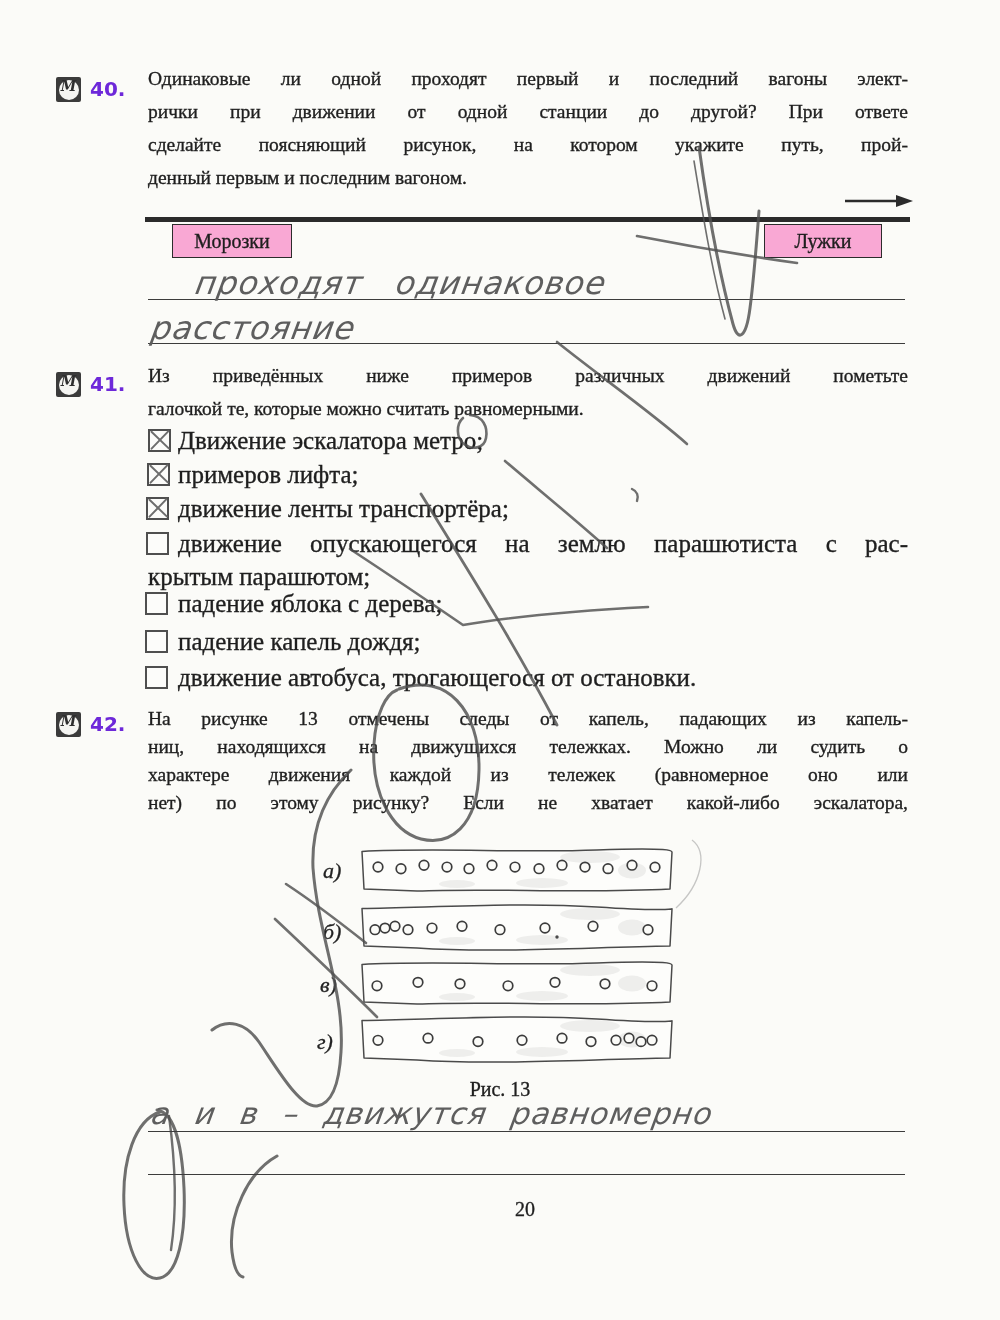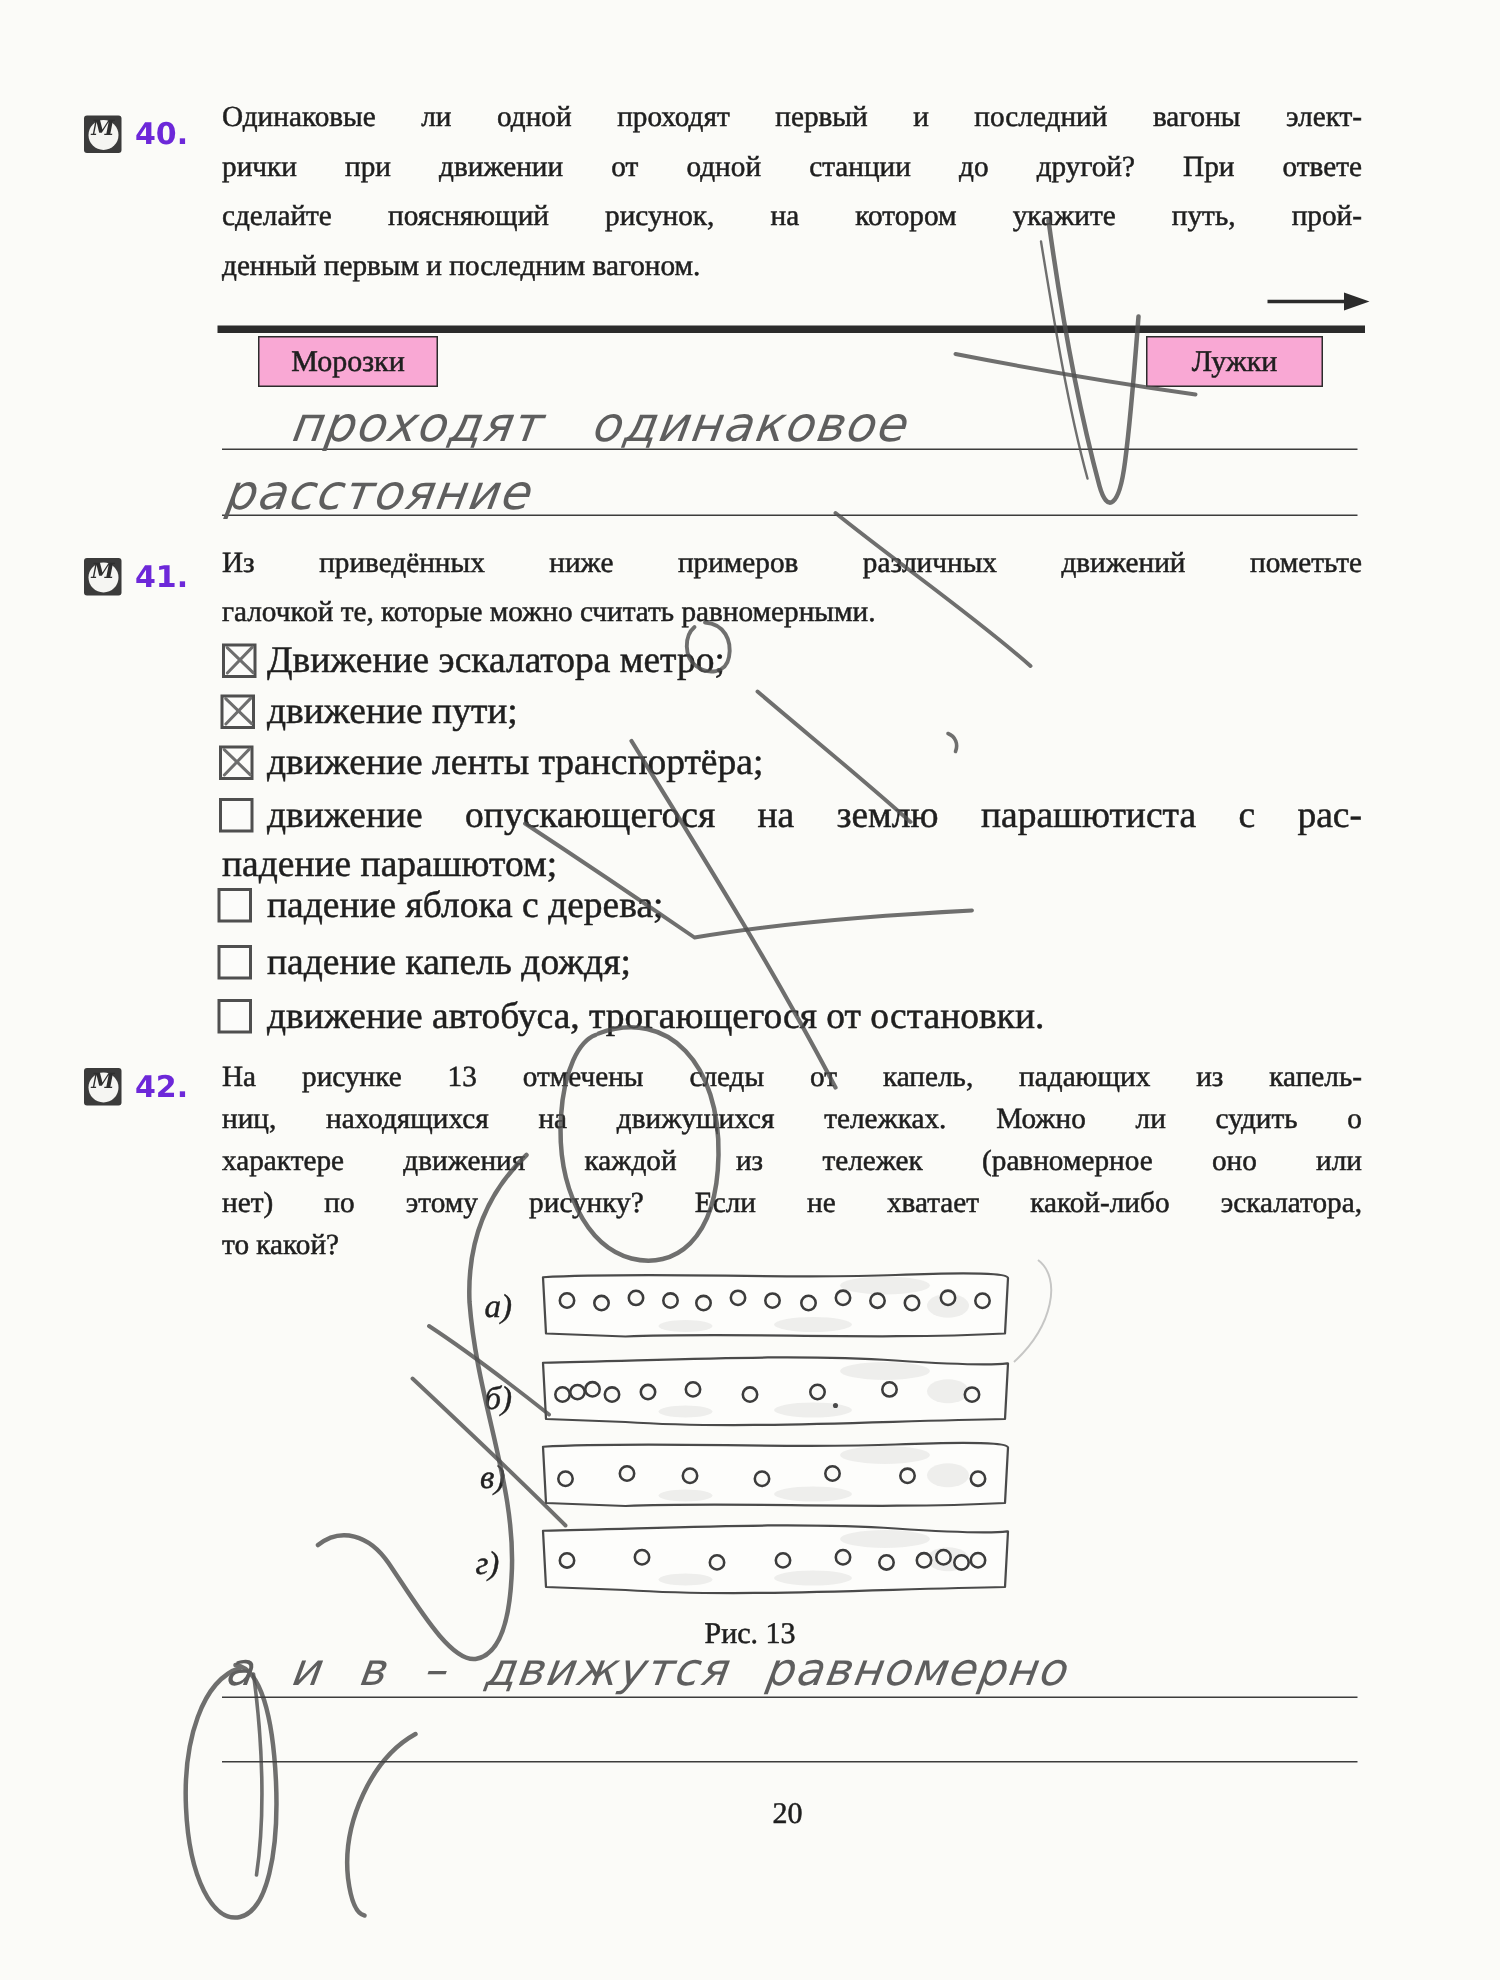--- a/index.html
+++ b/index.html
@@ -61,49 +61,48 @@
   <div class="pnum" style="left:90px;top:372px;">41.</div>
   <div class="txt" style="left:148px;top:359px;width:760px;">
     <div class="jline">Из приведённых ниже примеров различных движений пометьте</div>
     <div>галочкой те, которые можно считать равномерными.</div>
   </div>
 
   <span class="cb checked" style="left:148px;top:429px;"></span>
   <div class="itxt" style="left:178px;top:429px;">Движение эскалатора метро;</div>
 
   <span class="cb checked" style="left:147px;top:463px;"></span>
-  <div class="itxt" style="left:178px;top:463px;">движение пути;</div>
+  <div class="itxt" style="left:178px;top:463px;">примеров лифта;</div>
 
   <span class="cb checked" style="left:146px;top:497px;"></span>
   <div class="itxt" style="left:178px;top:497px;">движение ленты транспортёра;</div>
 
   <span class="cb" style="left:146px;top:532px;"></span>
   <div class="itxt just" style="left:178px;top:532px;width:730px;">движение опускающегося на землю парашютиста с рас-</div>
-  <div class="itxt" style="left:148px;top:565px;">падение парашютом;</div>
+  <div class="itxt" style="left:148px;top:565px;">крытым парашютом;</div>
 
   <span class="cb" style="left:145px;top:592px;"></span>
   <div class="itxt" style="left:178px;top:592px;">падение яблока с дерева;</div>
 
   <span class="cb" style="left:145px;top:630px;"></span>
   <div class="itxt" style="left:178px;top:630px;">падение капель дождя;</div>
 
   <span class="cb" style="left:145px;top:666px;"></span>
   <div class="itxt" style="left:178px;top:666px;">движение автобуса, трогающегося от остановки.</div>
 
   <div class="micon" style="left:56px;top:712px;">
     <span class="circ"></span>
     <span class="m">М</span>
   </div>
   <div class="pnum" style="left:90px;top:712px;">42.</div>
   <div class="txt" style="left:148px;top:705px;width:760px;line-height:28px;">
     <div class="jline">На рисунке 13 отмечены следы от капель, падающих из капель-</div>
     <div class="jline">ниц, находящихся на движущихся тележках. Можно ли судить о</div>
     <div class="jline">характере движения каждой из тележек (равномерное оно или</div>
     <div class="jline">нет) по этому рисунку? Если не хватает какой-либо эскалатора,</div>
-    <div>то какой?</div>
   </div>
 
   <div class="figlabel" style="left:323px;top:858px;">а)</div>
   <div class="figlabel" style="left:323px;top:919px;">б)</div>
   <div class="figlabel" style="left:320px;top:972px;">в)</div>
   <div class="figlabel" style="left:317px;top:1029px;">г)</div>
   <div class="caption" style="left:430px;top:1078px;width:140px;">Рис. 13</div>
 
   <svg id="overlay" width="1000" height="1320" viewBox="0 0 1000 1320">
       <path d="M845,201 L897,201" stroke="#2b2b2b" stroke-width="2.4" fill="none"></path>

